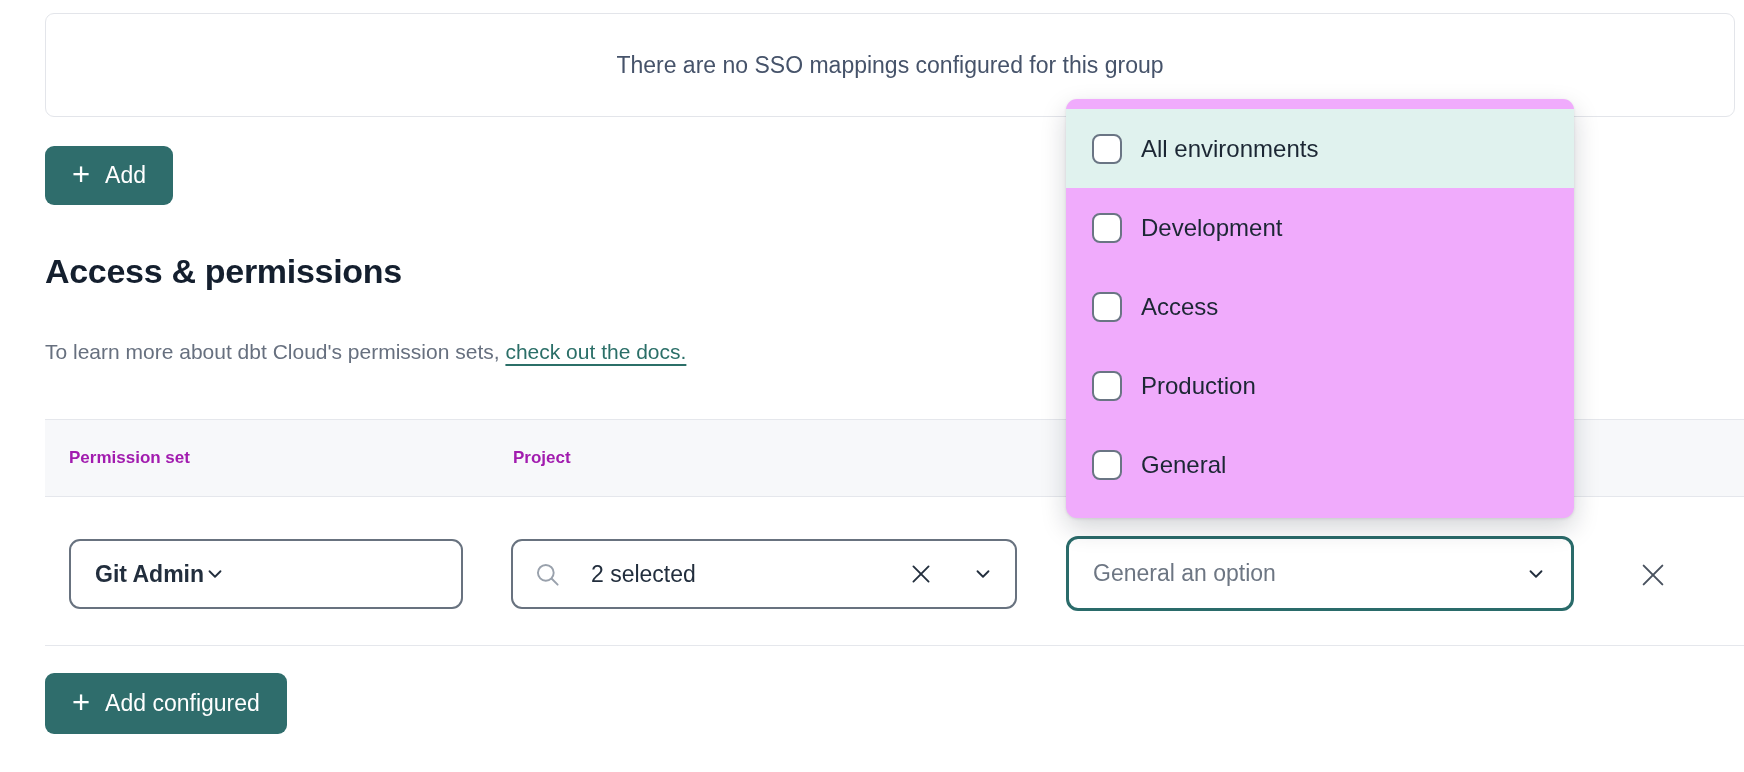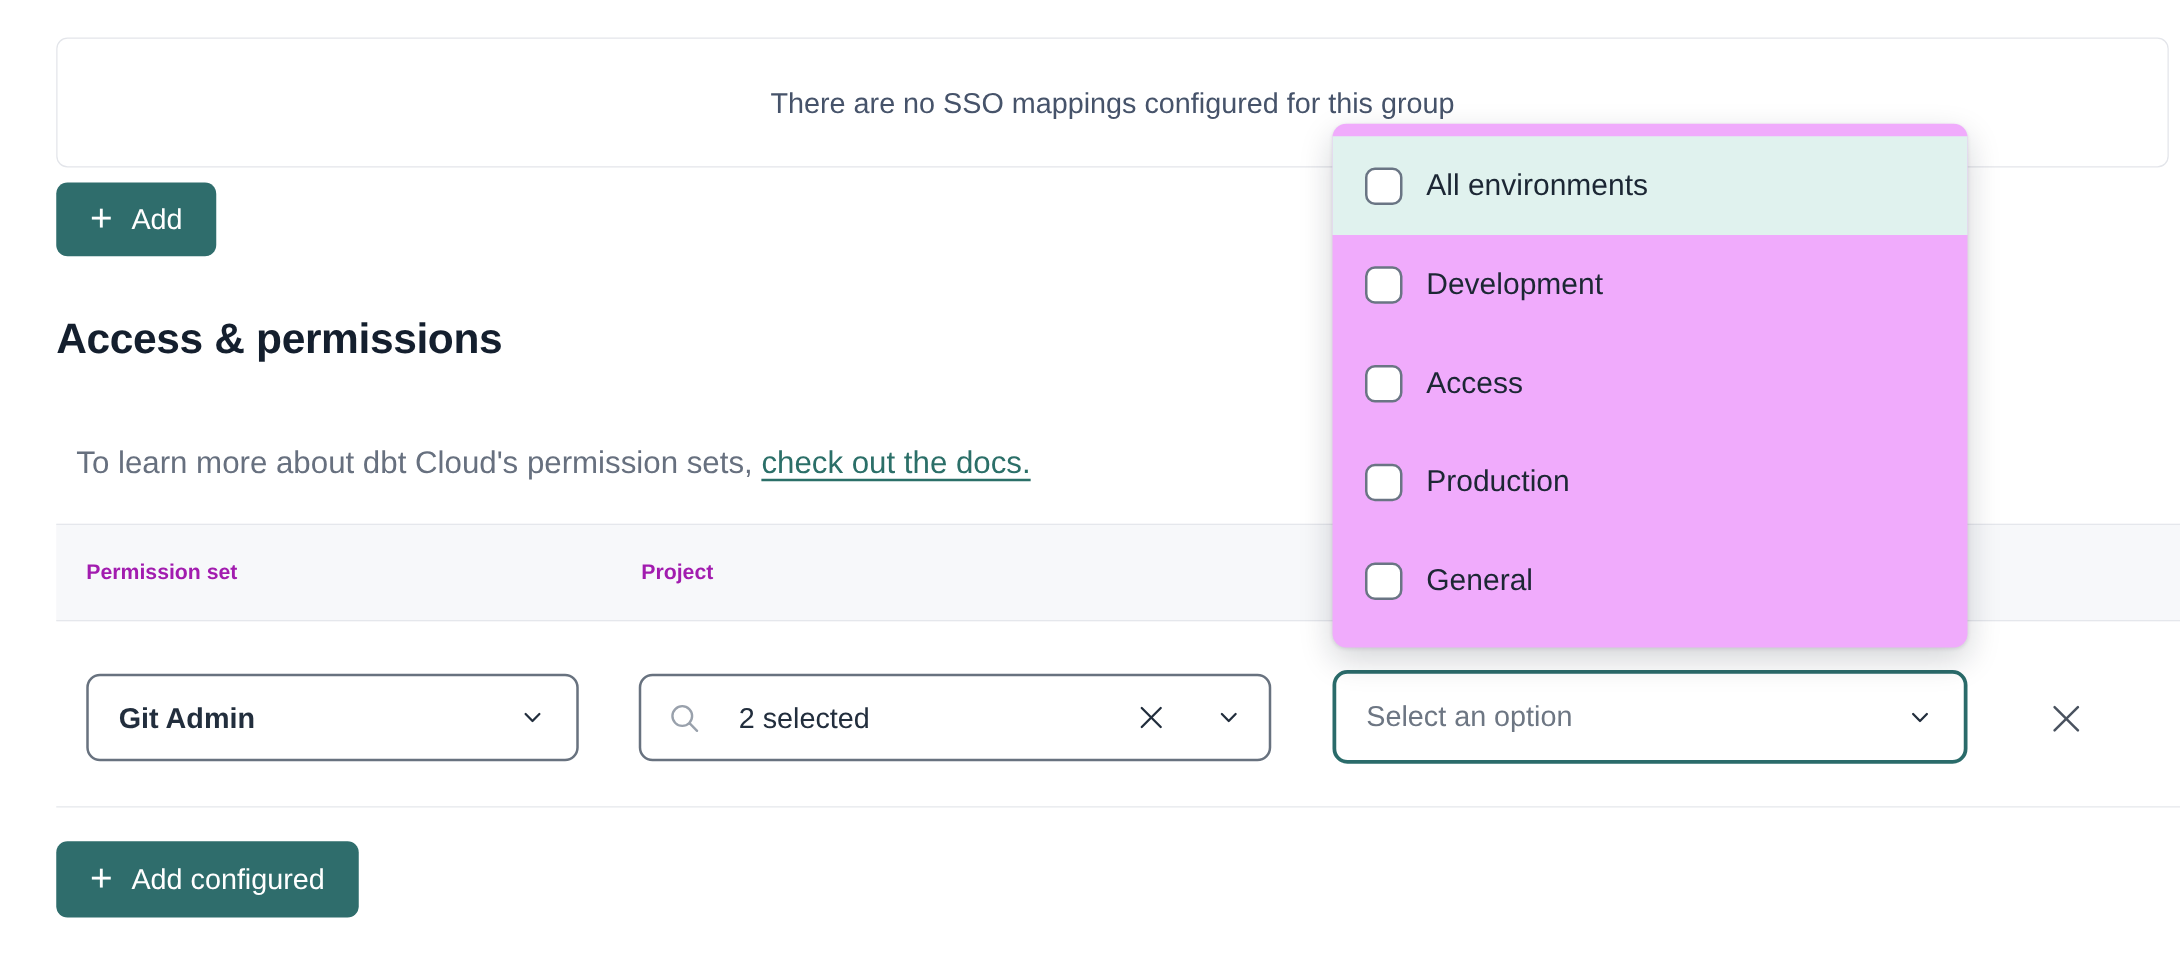--- a/index.html
+++ b/index.html
@@ -18,21 +18,20 @@
   .sso-box {
     position: absolute;
     left: 45px; top: 13px;
     width: 1690px; height: 104px;
     border: 1px solid #e3e5ea;
     border-radius: 9px;
     display: flex; align-items: center; justify-content: center;
     font-size: 23px;
     color: #46536a;
     background: #fff;
-    margin-top: 17px;
   }
 
   
   .btn-teal {
     position: absolute;
     display: inline-flex; align-items: center;
     gap: 15px;
     background: #2f6d6c;
     color: #ffffff;
     border: none;
@@ -52,22 +51,22 @@
     left: 45px; top: 252px;
     margin: 0;
     font-size: 34px;
     font-weight: 700;
     color: #141f2e;
     letter-spacing: -0.3px;
   }
   .desc {
     position: absolute;
     left: 45px; top: 340px;
-    margin: 16px;
-    font-size: 25px;
+    margin: 0;
+    font-size: 21px;
     color: #67707f;
     text-align: right;
   }
   .docs-link {
     color: #2b6f68;
     text-decoration: underline;
     text-underline-offset: 5px;
     cursor: pointer;
   }
 
@@ -93,21 +92,21 @@
   .select {
     position: absolute;
     top: 539px; height: 70px;
     background: #fff;
     border: 2px solid #68727f;
     border-radius: 11px;
     display: flex; align-items: center;
     font-size: 23px;
     cursor: pointer;
   }
-  .permission-select { left: 69px; width: 394px; padding: 0 24px; justify-content: space-between; }
+  .permission-select { left: 69px; width: 394px; padding: 0 24px; }
   .permission-select .select-value { font-weight: 700; color: #222e3d; }
   .project-select { left: 511px; width: 506px; padding: 0 21px; gap: 30px; }
   .project-select .select-value { flex: 1; color: #222e3d; }
   .env-select {
     left: 1066px; top: 536px;
     width: 508px; height: 75px;
     border: 3px solid #2a6b6a;
     border-radius: 12px;
     padding: 0 24px;
     justify-content: space-between;
@@ -204,21 +203,21 @@
       <svg class="clear-x" width="26" height="26" viewBox="0 0 24 24" fill="none" stroke="currentColor" stroke-width="1.7" stroke-linecap="round">
           <line x1="5" y1="5" x2="19" y2="19"></line>
           <line x1="19" y1="5" x2="5" y2="19"></line>
         </svg>
       <svg class="chev" width="22" height="22" viewBox="0 0 24 24" fill="none" stroke="currentColor" stroke-width="2" stroke-linecap="round" stroke-linejoin="round">
           <polyline points="6 9 12 15 18 9"></polyline>
         </svg>
     </div>
 
     <div class="select env-select">
-      <span class="placeholder">Select an option</span>
+      <span class="placeholder">General an option</span>
       <svg class="chev" width="22" height="22" viewBox="0 0 24 24" fill="none" stroke="currentColor" stroke-width="2" stroke-linecap="round" stroke-linejoin="round">
           <polyline points="6 9 12 15 18 9"></polyline>
         </svg>
     </div>
 
     <svg class="remove-x" viewBox="0 0 24 24" fill="none" stroke="currentColor" stroke-width="1.5" stroke-linecap="round">
         <line x1="5" y1="5" x2="19" y2="19"></line>
         <line x1="19" y1="5" x2="5" y2="19"></line>
       </svg>
 

